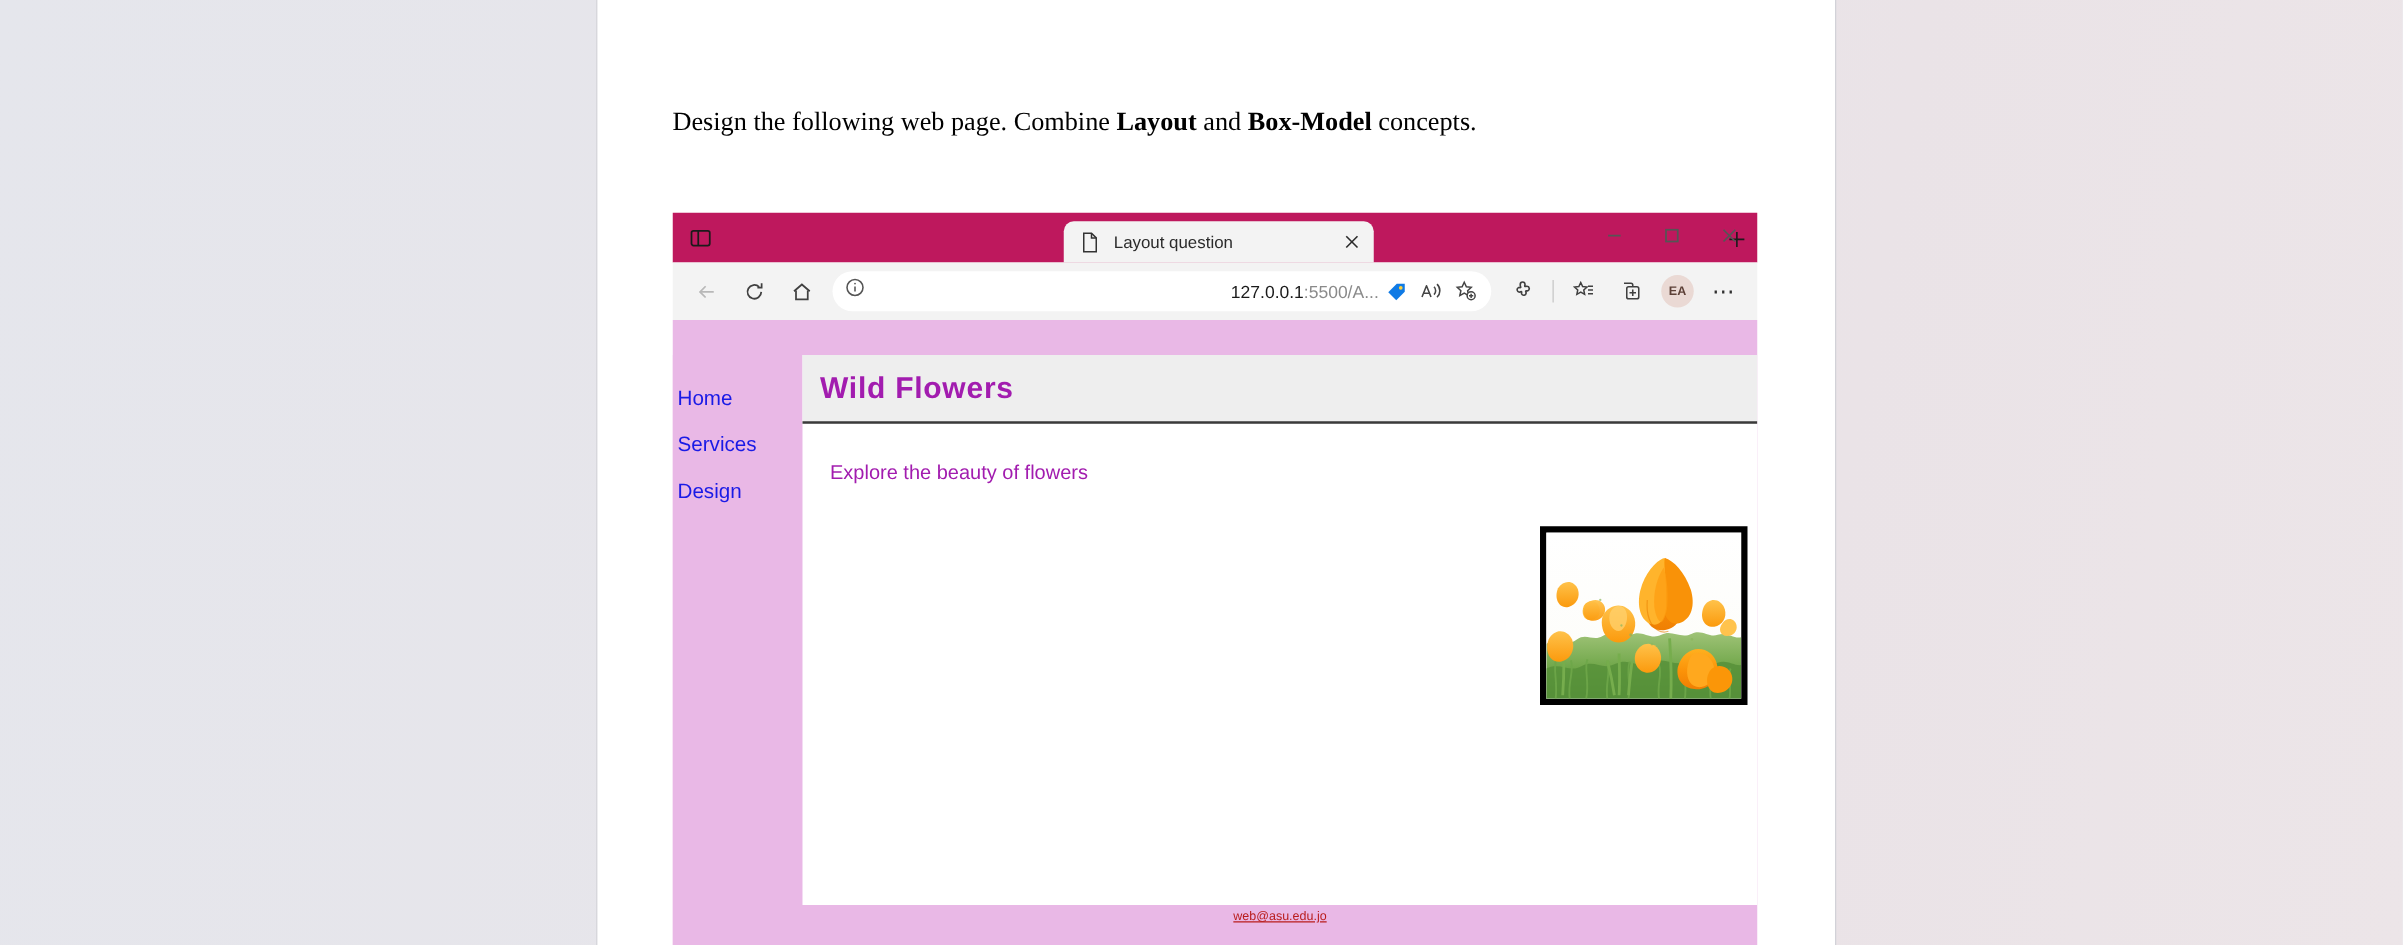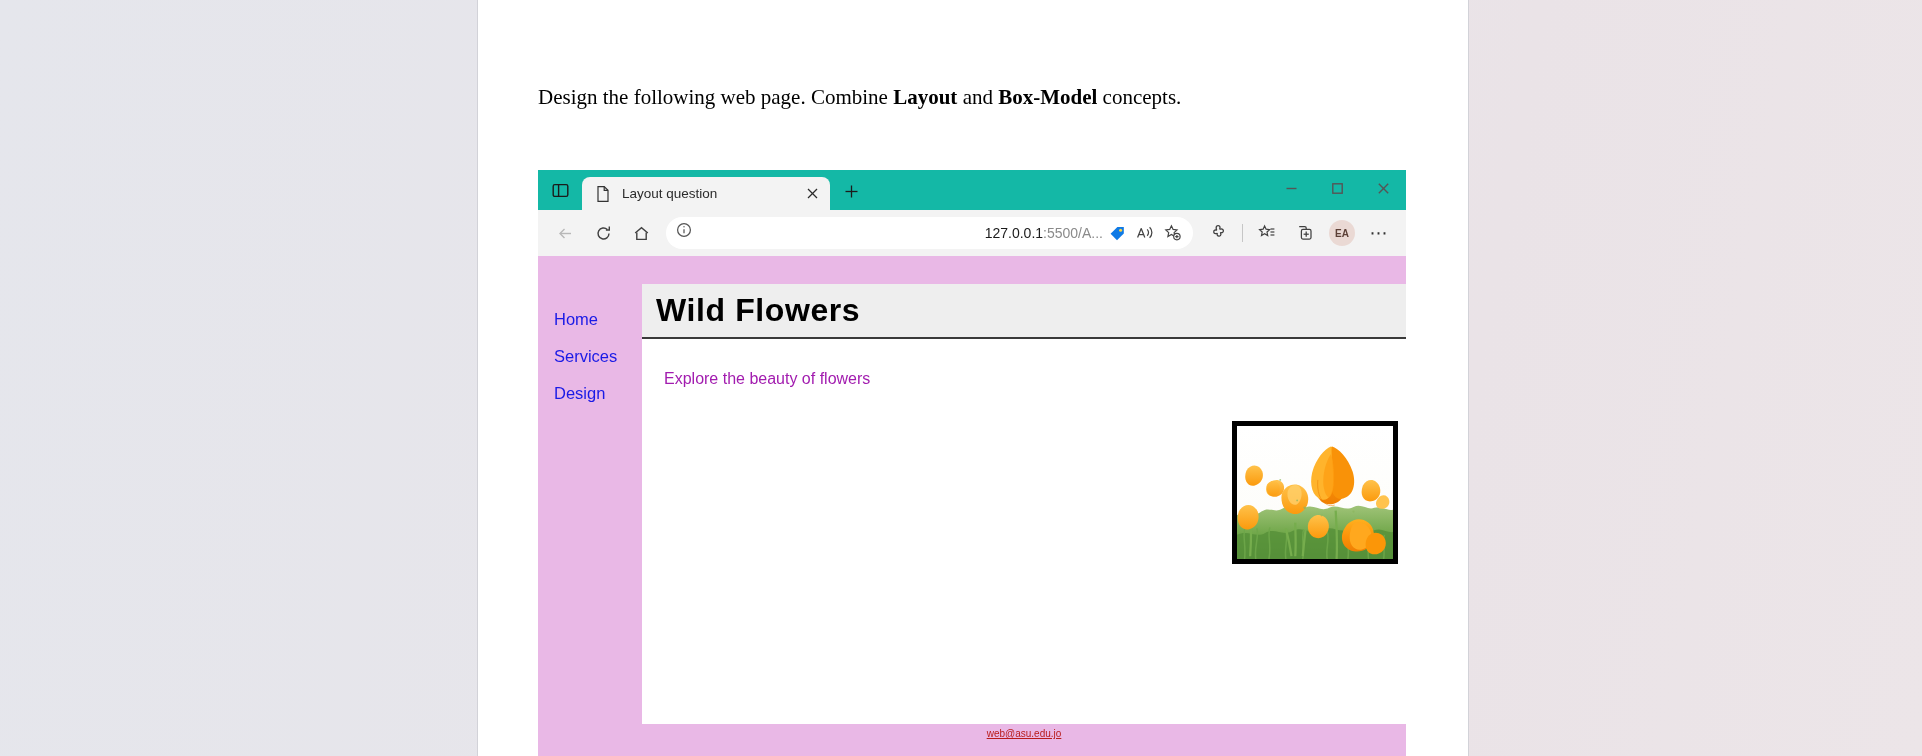--- a/index.html
+++ b/index.html
@@ -86,23 +86,24 @@
     left: 60px; top: 170px;
     width: 868px; height: 586px;
     background: #ffffff;
     overflow: hidden;
   }
 
   
   .tab-strip {
     position: relative;
     height: 40px;
-    background: #14b8a6;
+    background: #be185d;
     display: flex;
     align-items: flex-end;
+    justify-content: space-between;
   }
   .tabsearch-btn {
     width: 44px; height: 40px;
     display: flex; align-items: center; justify-content: center;
     color: #1b1b1b;
   }
   .tab {
     position: relative;
     height: 33px;
     min-width: 248px;
@@ -197,40 +198,40 @@
     position: absolute;
     left: 0; top: 28px;
     width: 104px; height: 472px;
     background: #e9b8e6;
     padding-top: 26px;
   }
   .wp-nav-link {
     display: block;
     font-size: 16.5px;
     color: #1a1ae6;
-    padding: 0 0 0 16px;
+    padding: 0 0 0 4px;
     margin-bottom: 18px;
     white-space: nowrap;
   }
   .wp-main {
     position: absolute;
     left: 104px; top: 28px;
     right: 0; height: 440px;
     background: #ffffff;
   }
   .wp-header {
     height: 55px;
     background: #eeeeee;
     border-bottom: 2px solid #3a3a3a;
     display: flex; align-items: center;
     padding-left: 14px;
   }
   .wp-title {
-    font-size: 32px; font-weight: bold;
-    color: #000000;
+    font-size: 24px; font-weight: bold;
+    color: #a21caf;
     letter-spacing: 0.6px;
     white-space: nowrap;
   }
   .wp-tagline {
     font-size: 16px;
     color: #a21caf;
     padding: 31px 0 0 22px;
     white-space: nowrap;
   }
   .wp-photo {

